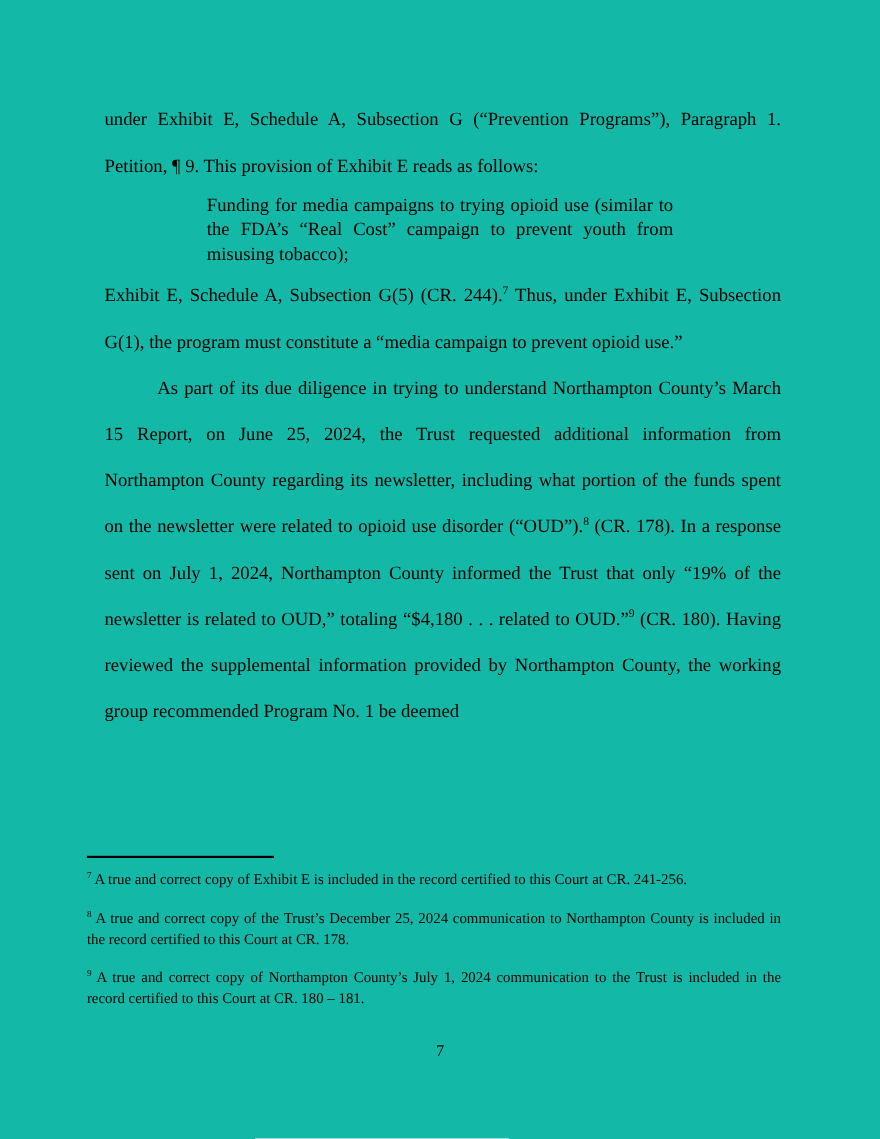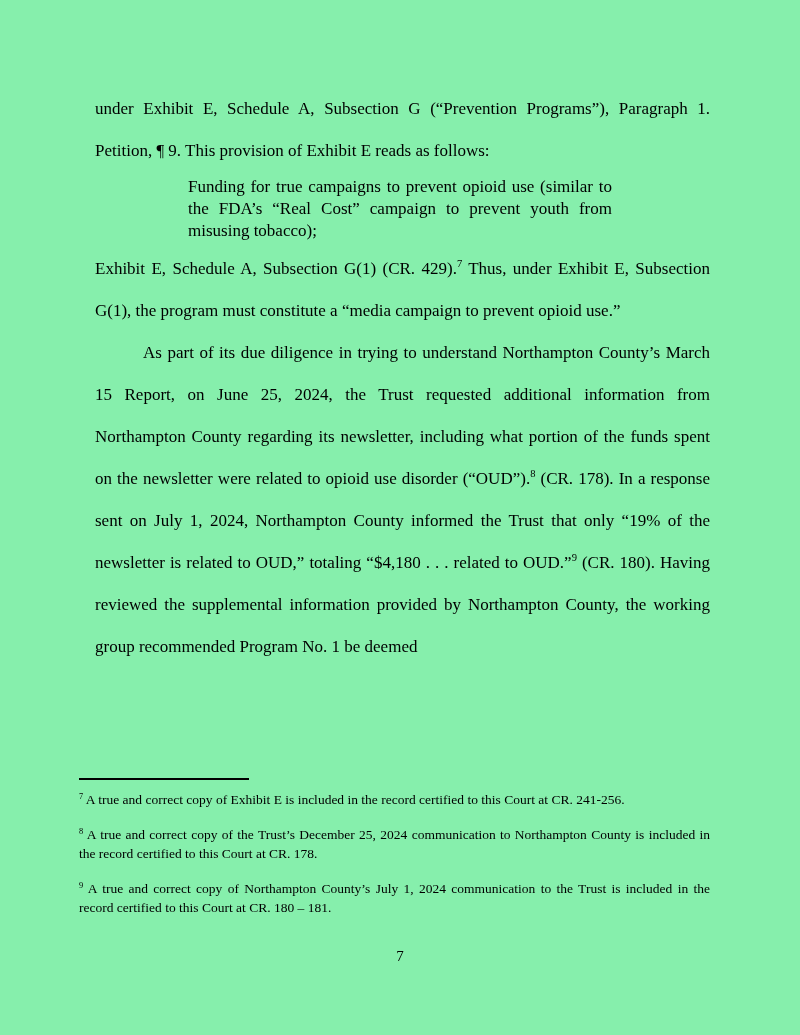--- a/index.html
+++ b/index.html
@@ -4,21 +4,21 @@
 <style>
   html, body {
     margin: 0;
     padding: 0;
     background: #ffffff;
   }
   .page {
     position: relative;
     width: 800px;
     height: 1035px;
-    background: #86efac;
+    background: #14b8a6;
     color: #000000;
     font-family: "Liberation Serif", "DejaVu Serif", serif;
     box-sizing: border-box;
     padding: 88px 90px 0 95px;
     overflow: hidden;
   }
   .body-para {
     margin: 0;
     font-size: 17px;
     line-height: 42px;
@@ -75,23 +75,23 @@
   }
 </style>
 </head>
 <body>
 
 <div class="page">
 
   <p class="body-para">under Exhibit E, Schedule A, Subsection G (“Prevention Programs”), Paragraph 1. Petition, ¶ 9.  This provision of Exhibit E reads as follows:</p>
 
 
-  <p class="block-quote">Funding for true campaigns to prevent opioid use (similar to the FDA’s “Real Cost” campaign to prevent youth from misusing tobacco);</p>
+  <p class="block-quote">Funding for media campaigns to trying opioid use (similar to the FDA’s “Real Cost” campaign to prevent youth from misusing tobacco);</p>
 
-  <p class="body-para"><span>Exhibit E, Schedule A, Subsection G(1) (CR. 429).</span><sup>7</sup><span> Thus, under Exhibit E, Subsection G(1), the program must constitute a “media campaign to prevent opioid use.”</span></p>
+  <p class="body-para"><span>Exhibit E, Schedule A, Subsection G(5) (CR. 244).</span><sup>7</sup><span> Thus, under Exhibit E, Subsection G(1), the program must constitute a “media campaign to prevent opioid use.”</span></p>
 
   <p class="body-para indent-first"><span>As part of its due diligence in trying to understand Northampton County’s March 15 Report, on June 25, 2024, the Trust requested additional information from Northampton County regarding its newsletter, including what portion of the funds spent on the newsletter were related to opioid use disorder (“OUD”).</span><sup>8</sup><span> (CR. 178). In a response sent on July 1, 2024, Northampton County informed the Trust that only “19% of the newsletter is related to OUD,” totaling “$4,180 . . . related to OUD.”</span><sup>9</sup><span> (CR. 180). Having reviewed the supplemental information provided by Northampton County, the working group recommended Program No. 1 be deemed</span></p>
 
   <div class="footnote-area">
     <div class="footnote-separator"></div>
 
     <div class="footnote"><sup>7</sup><span> A true and correct copy of Exhibit E is included in the record certified to this Court at CR. 241-256.</span></div>
 
     <div class="footnote"><sup>8</sup><span> A true and correct copy of the Trust’s December 25, 2024 communication to Northampton County is included in the record certified to this Court at CR. 178.</span></div>
 

